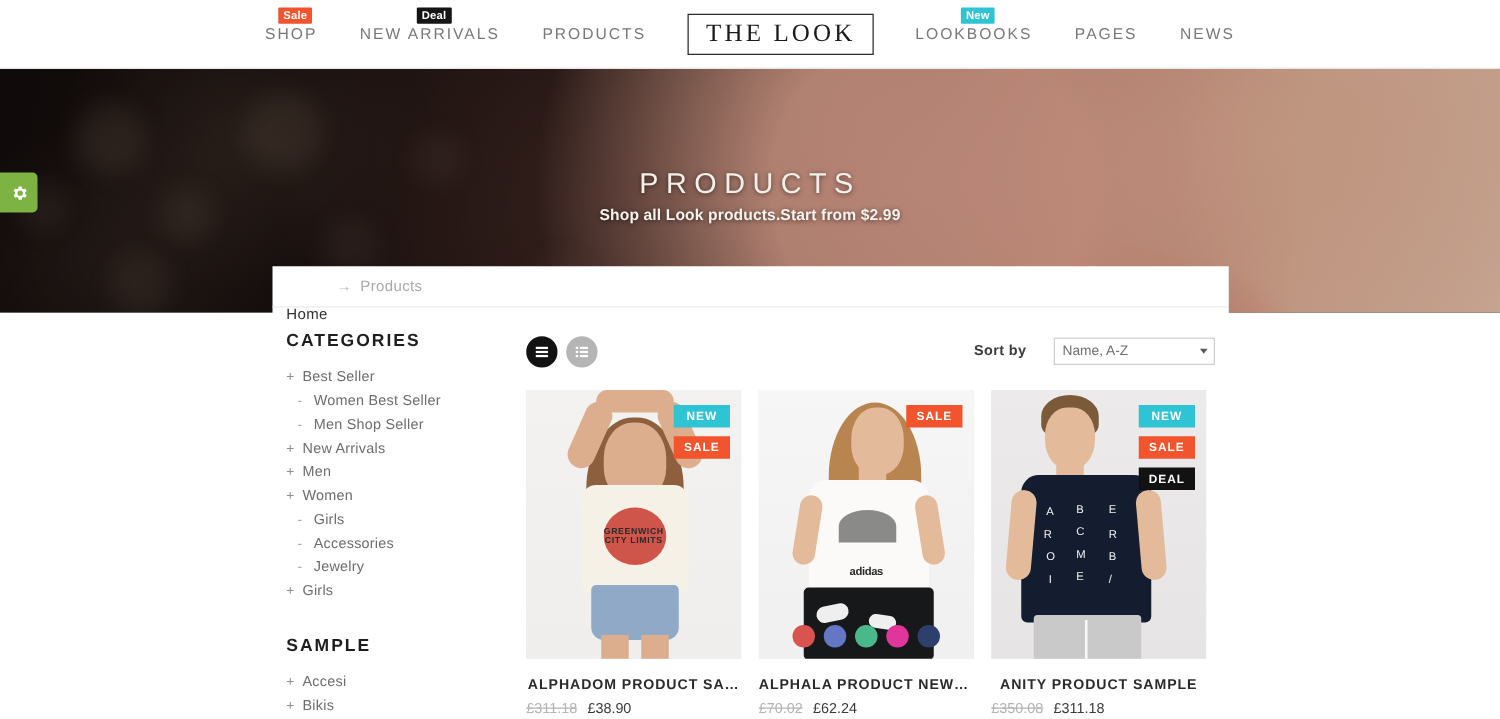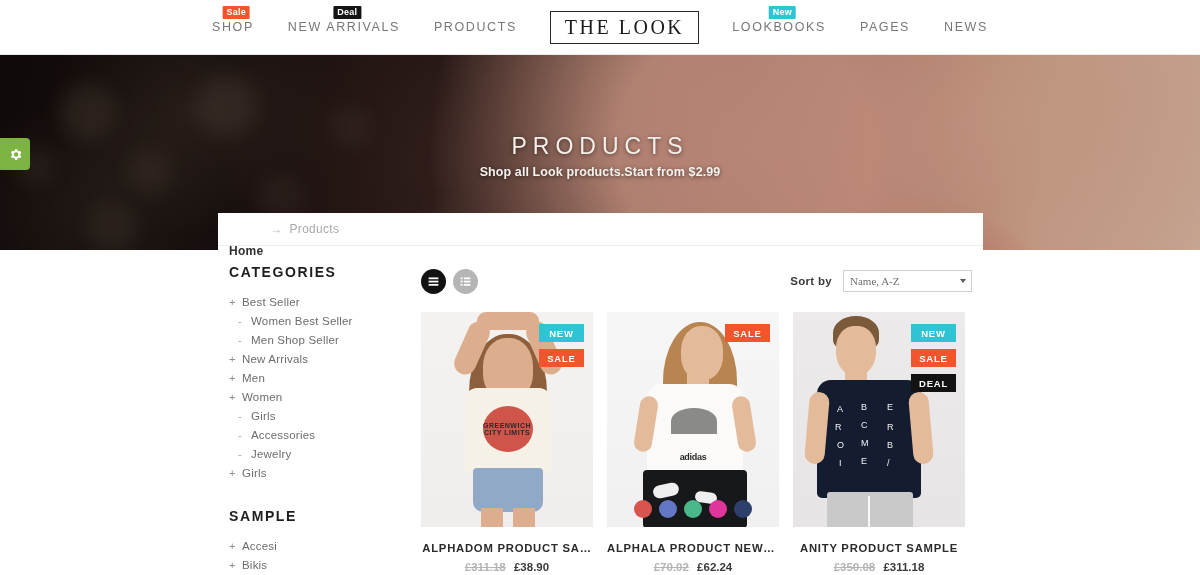--- a/index.html
+++ b/index.html
@@ -152,21 +152,21 @@
     z-index: 20;
   }
   .breadcrumb {
     height: 33px;
     display: flex;
     align-items: center;
     padding-left: 11px;
     font-size: 12px;
     border-bottom: 1px solid #ececec;
   }
-  .crumb-home { color: #2f2f2f; font-weight: bold; letter-spacing: 0.3px; cursor: pointer; margin-top: 44px; }
+  .crumb-home { color: #2f2f2f; font-weight: normal; letter-spacing: 0.3px; cursor: pointer; margin-top: 44px; }
   .crumb-arrow { color: #b9b9b9; margin: 0 7px; font-size: 12px; }
   .crumb-current { color: #a9a9a9; letter-spacing: 0.3px; }
 
   .content-body {
     display: flex;
     padding: 18px 0 0 0;
   }
 
   
   .sidebar { width: 190px; padding-left: 11px; flex: 0 0 190px; }
@@ -203,30 +203,30 @@
   }
   .view-toggles { display: flex; gap: 7px; align-items: center; }
   .view-btn {
     width: 25px; height: 25px; border-radius: 50%;
     display: flex; align-items: center; justify-content: center;
     cursor: pointer;
   }
   .view-btn.active { background: #121212; }
   .view-btn.inactive { background: #b5b5b5; }
 
-  .sort-wrap { display: flex; align-items: center; gap: 11px; }
+  .sort-wrap { display: flex; align-items: center; gap: 22px; }
   .sort-label { font-size: 11.5px; font-weight: bold; color: #3b3b3b; letter-spacing: 0.3px; }
   .sort-select {
     width: 129px; height: 22px;
     border: 1px solid #cfcfcf;
     background: #fff;
     font-size: 11px;
     color: #6f6f6f;
     padding: 0 16px 0 6px;
-    font-family: Liberation Serif, serif;
+    font-family: Liberation Sans, sans-serif;
     -webkit-appearance: none; appearance: none;
     cursor: pointer;
     position: relative;
   }
   .select-shell { position: relative; display: inline-block; }
   .select-caret {
     position: absolute; right: 6px; top: 50%; transform: translateY(-50%);
     width: 0; height: 0;
     border-left: 3.5px solid transparent;
     border-right: 3.5px solid transparent;
@@ -269,23 +269,22 @@
     font-size: 11.3px;
     font-weight: bold;
     letter-spacing: 0.75px;
     color: #2b2b2b;
     white-space: nowrap;
     overflow: hidden;
     text-overflow: ellipsis;
   }
   .card-prices {
     margin-top: 7px;
-    text-align: center;
+    text-align: left;
     font-size: 11.5px;
-    font-weight: bold;
   }
   .price-old { color: #b4b4b4; text-decoration: line-through; margin-right: 5px; }
   .price-new { color: #3a3a3a; }
 
   
   .ph { position: absolute; inset: 0; }
   .ph-bg { position: absolute; inset: 0; }
   .sh { position: absolute; }
 
   

